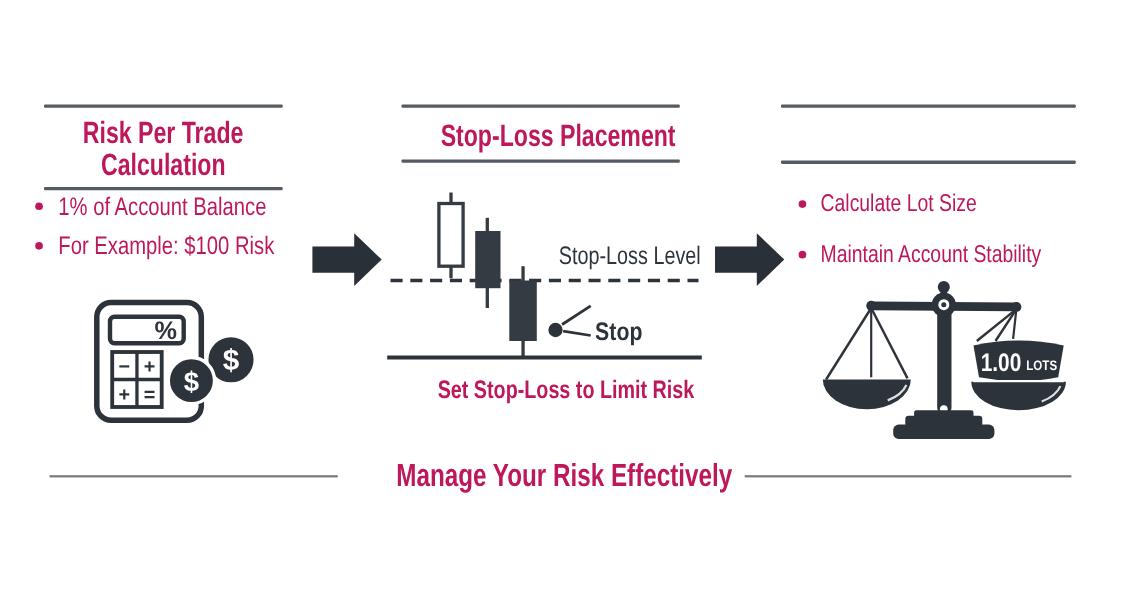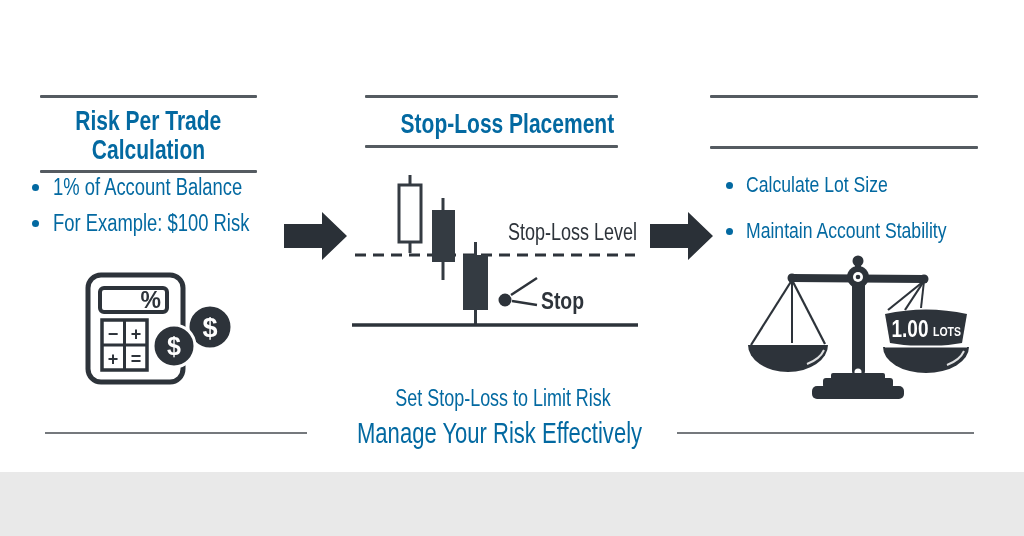--- a/index.html
+++ b/index.html
@@ -1,29 +1,29 @@
 <!DOCTYPE html>
 <html><head>
 <meta charset="utf-8">
 <style>
   html,body{margin:0;padding:0;background:#e9e9e9;}
   #canvas{
-    position:relative;width:1024px;height:472px;background:#ffffff;overflow:hidden;
-    font-family:"Liberation Sans",sans-serif;color:#0369a1;
+    position:relative;width:1024px;height:536px;background:#ffffff;overflow:hidden;
+    font-family:"Liberation Sans",sans-serif;color:#be185d;
   }
   .rule{position:absolute;height:3px;background:#555b61;border-radius:1px;}
   .fline{position:absolute;height:2px;background:#75797d;}
   .ptitle{position:absolute;text-align:center;font-weight:700;font-size:28px;line-height:29px;letter-spacing:0;}
   .cx{display:inline-block;transform:scaleX(.75);transform-origin:50% 50%;white-space:nowrap;}
   .cx8{display:inline-block;transform:scaleX(.78);transform-origin:50% 50%;white-space:nowrap;}
   .cxl{display:inline-block;transform:scaleX(.8);transform-origin:0 50%;white-space:nowrap;}
   ul.blist{position:absolute;margin:0;padding:0 0 0 17px;list-style:disc;}
   ul.blist li{margin:0 0 10px 0;}
-  .caption{position:absolute;font-size:23px;font-weight:400;margin-top:44px;}
-  .ftitle{position:absolute;text-align:center;font-size:29px;font-weight:400;}
+  .caption{position:absolute;font-size:23px;font-weight:700;}
+  .ftitle{position:absolute;text-align:center;font-size:29px;font-weight:700;}
   svg{position:absolute;overflow:visible;}
   svg text{font-family:"Liberation Sans",sans-serif;}
 </style>
 </head>
 <body>
 
 <div id="canvas">
 
   <div class="rule" style="left:40px;top:95px;width:217px"></div>
   <div class="ptitle" style="left:40px;top:106px;width:217px">

